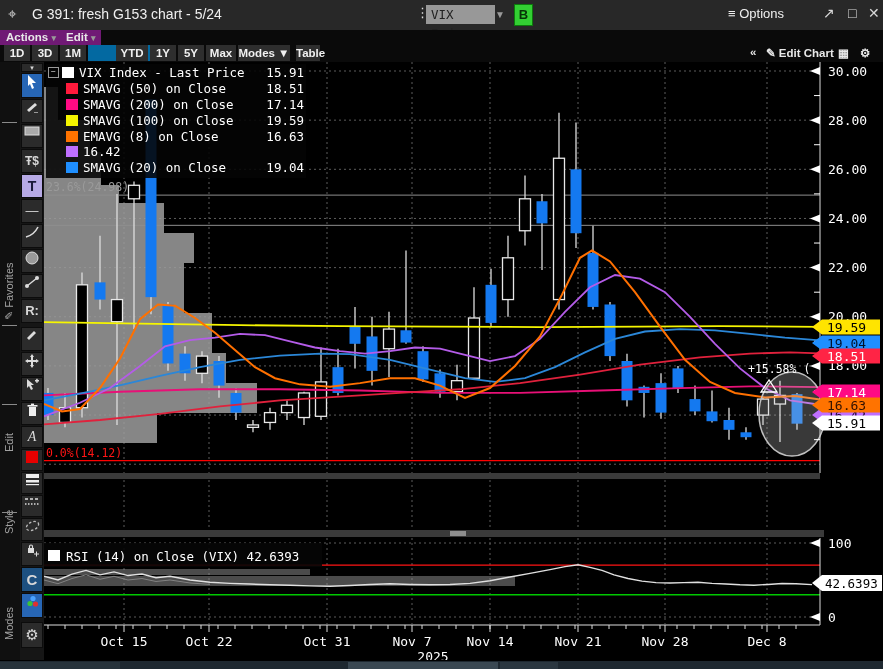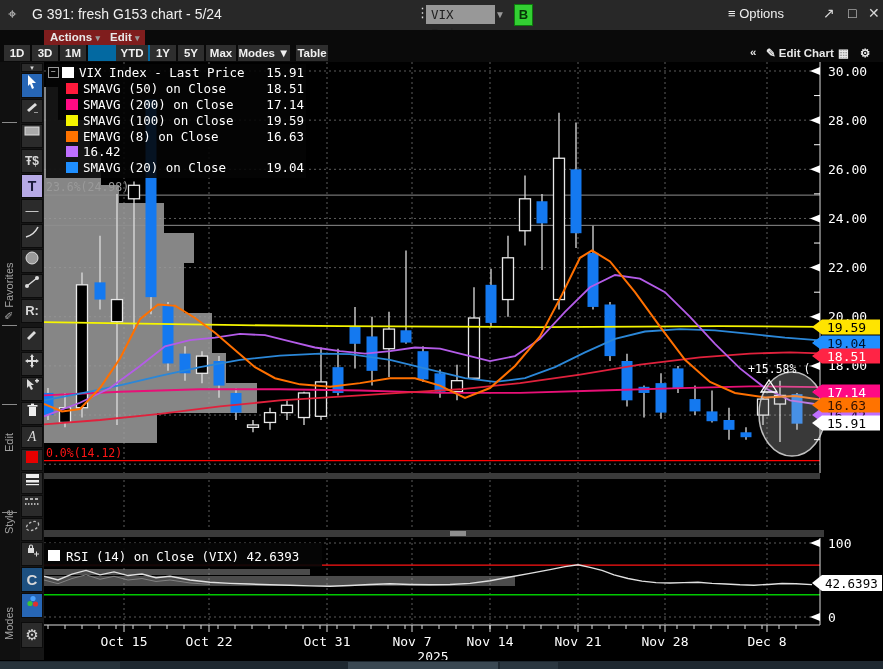--- a/index.html
+++ b/index.html
@@ -12,22 +12,22 @@
   #titlebar .kebab{position:absolute;left:416px;top:5px;color:#dcdcdc;font-size:13px;letter-spacing:0;}
   #secbox{position:absolute;left:426px;top:5px;width:64px;height:19px;background:#989898;color:#222;
           font-size:12.5px;line-height:19px;padding-left:5px;font-family:"DejaVu Sans Mono",monospace;}
   #seccaret{position:absolute;left:495px;top:9px;color:#9a9a9a;font-size:10px;}
   #bbadge{position:absolute;left:514px;top:4px;width:17px;height:20px;background:#33cf33;color:#073307;
           font-weight:bold;font-size:13px;text-align:center;line-height:20px;border:1px solid #0c7a0c;}
   #titlebar .opts{position:absolute;left:728px;top:6px;font-size:13px;color:#efefef;}
   #titlebar .winbtn{position:absolute;top:5px;color:#d8d8d8;font-size:14px;}
   
   #menubar{position:absolute;left:0;top:30px;width:883px;height:15px;background:#0a0a0a;}
-  .menuitem{position:absolute;top:0;height:15px;background:#7f1d1d;color:#e8e8e8;font-size:11.5px;
-            line-height:15px;padding:0 6px;font-weight:bold;margin-left:44px;}
+  .menuitem{position:absolute;top:0;height:15px;background:#701a75;color:#e8e8e8;font-size:11.5px;
+            line-height:15px;padding:0 6px;font-weight:bold;}
   .menuitem .car{color:#9a9a9a;font-size:9px;}
   
   #toolbar{position:absolute;left:0;top:45px;width:883px;height:17px;background:#0a0a0a;}
   .rbtn{position:absolute;top:0;height:16px;background:#2e2e2e;color:#f0f0f0;font-size:11.5px;
         font-weight:bold;line-height:16px;text-align:center;}
   .rbtn.active{background:#0369a1;padding-left:37px;}
   #editchart{position:absolute;top:1px;font-size:11.5px;color:#e8e8e8;font-weight:bold;}
   
   #sidebar{position:absolute;left:0;top:62px;width:44px;height:598px;background:#161616;}
   #strip{position:absolute;left:0;top:0;width:20px;height:598px;background:#101010;}
@@ -71,21 +71,21 @@
   </div>
 
   <div id="menubar">
     <span class="menuitem" style="left:0;"><span>Actions</span> <span class="car">▾</span></span>
     <span class="menuitem" style="left:60px;"><span>Edit</span> <span class="car">▾</span></span>
   </div>
 
   <div id="toolbar">
     <span id="range-buttons"><span class="rbtn" style="left: 4px; width: 26px;">1D</span><span class="rbtn" style="left: 32px; width: 26px;">3D</span><span class="rbtn" style="left: 60px; width: 26px;">1M</span><span class="rbtn active" style="left: 88px; width: 26px;">6M</span><span class="rbtn" style="left: 116px; width: 32px;">YTD</span><span class="rbtn" style="left: 150px; width: 26px;">1Y</span><span class="rbtn" style="left: 178px; width: 26px;">5Y</span><span class="rbtn" style="left: 206px; width: 30px;">Max</span></span>
     <span class="rbtn" style="left:238px;width:52px;">Modes ▼</span>
-    <span class="rbtn" style="left:296px;width:32px;">Table</span>
+    <span class="rbtn" style="left:296px;width:24px;">Table</span>
     <span id="editchart" style="left:750px;">«</span>
     <span id="editchart" style="left:766px;">✎ <span>Edit Chart</span></span>
     <span id="editchart" style="left:838px;">▦</span>
     <span id="editchart" style="left:860px;">⚙</span>
   </div>
 
   <div id="sidebar">
     <div id="strip">
       <span class="striplabel" style="top:258px;">✎ <span>Favorites</span></span>
       <span class="striplabel" style="top:390px;">Edit</span>

